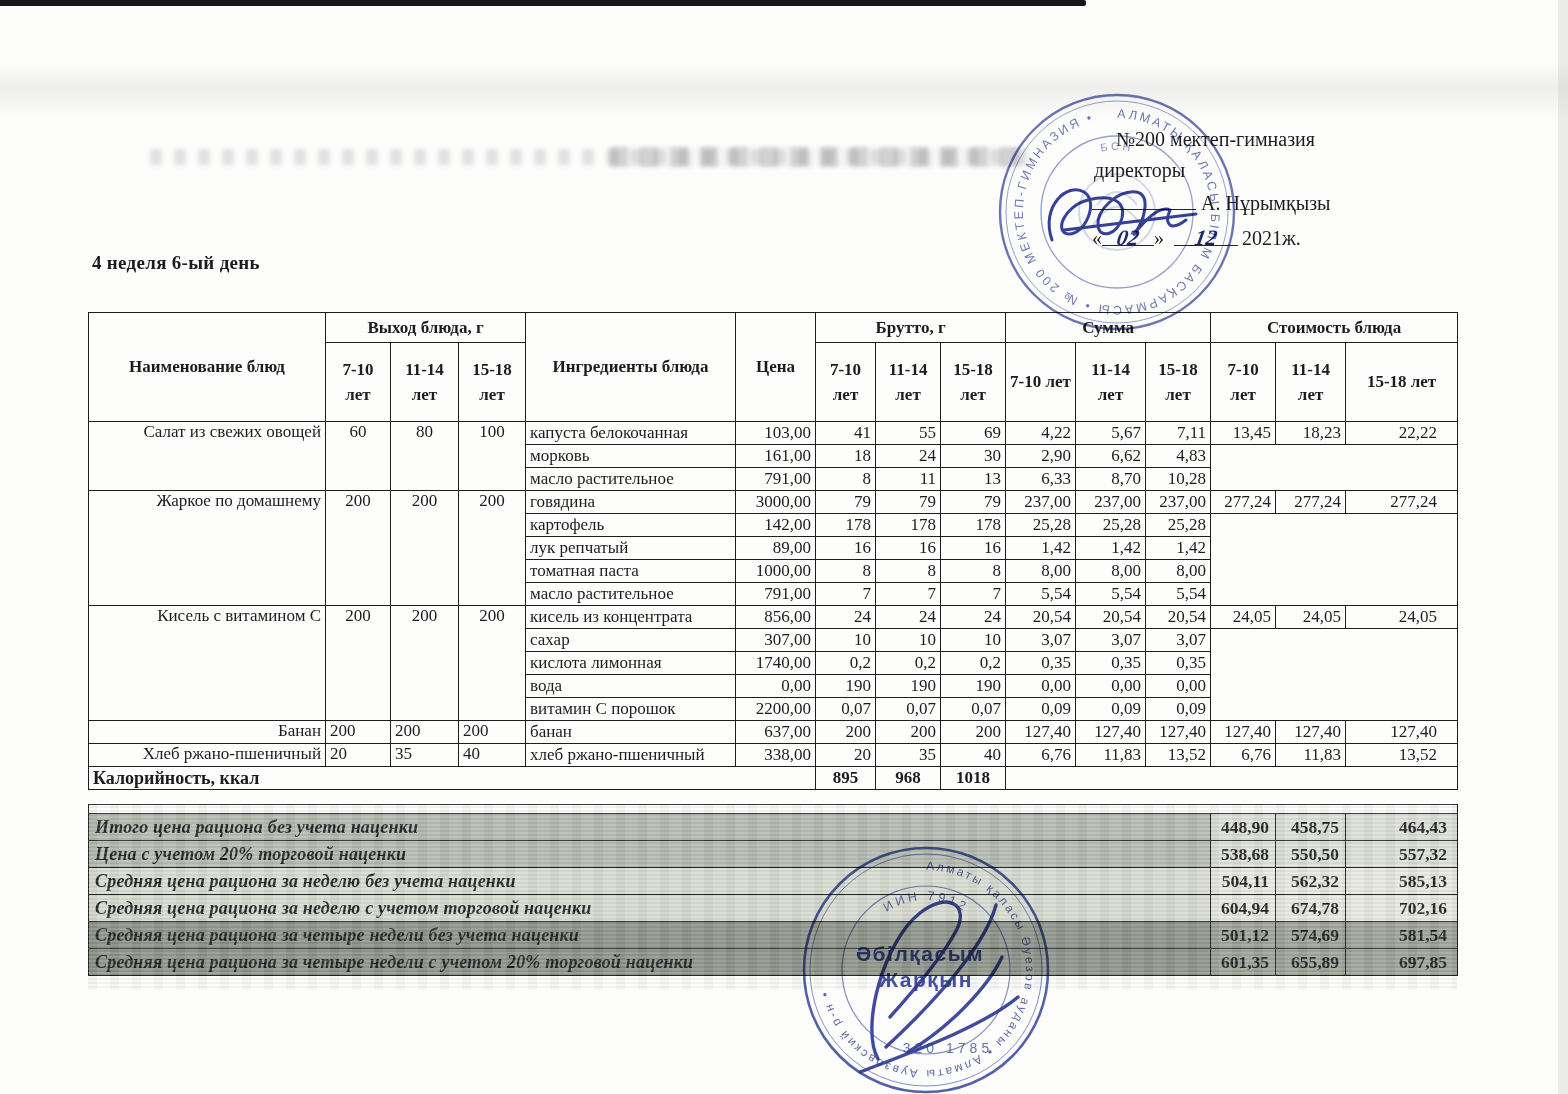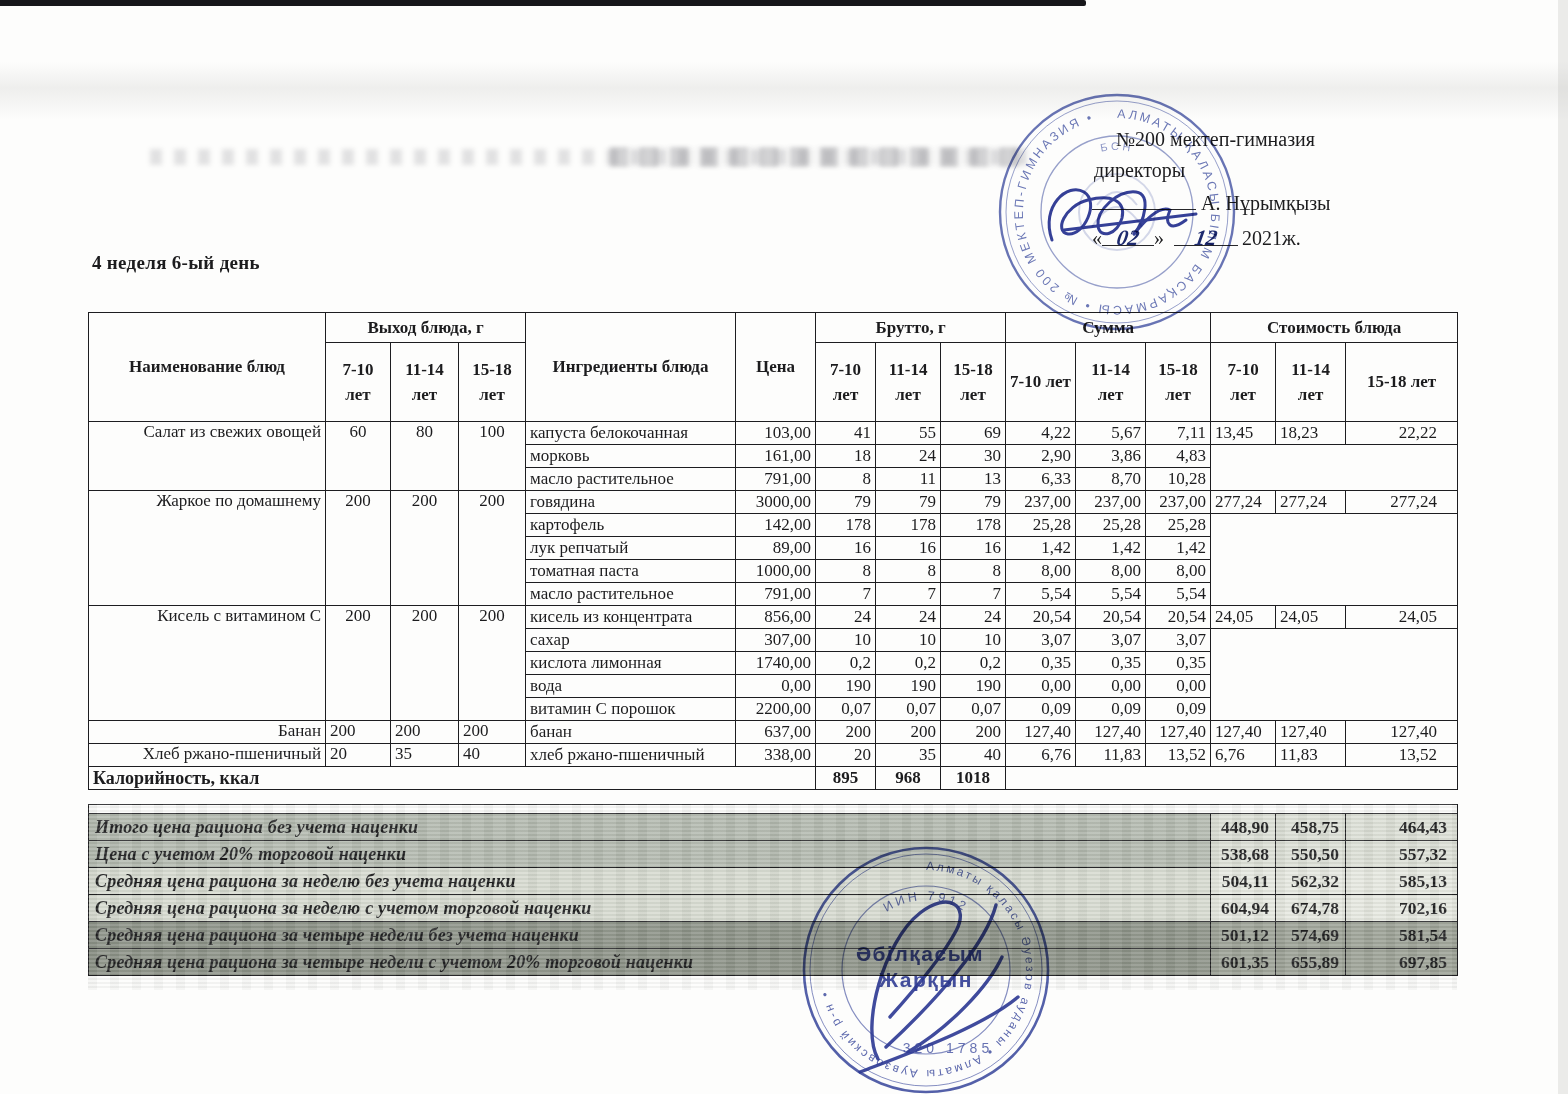--- a/index.html
+++ b/index.html
@@ -39,21 +39,21 @@
   .hgrp{height:30px;font-size:17px;}
   .hsub th{height:78px;white-space:normal;line-height:1.5;}
   .menu tbody tr{height:23px;}
   tr.rtall{height:34px;}
   tr.rcal{height:27px;}
   td.name{text-align:right;vertical-align:top;}
   td.out{text-align:center;vertical-align:top;}
   td.outl{text-align:left;vertical-align:top;}
   td.ing{text-align:left;}
   td.pr,td.num{text-align:right;}
-  td.c1{text-align:left;}
+  td.c1{text-align:right;}
   td.c3{text-align:right;padding-right:20px;}
   td.callab{font-weight:bold;font-size:18px;text-align:left;}
   td.calval{font-weight:bold;text-align:center;}
 
   
   .summary{position:absolute;left:88px;top:804px;width:1369px;}
   .summary td{border:1.6px solid #1d1d20;padding:0 6px;overflow:hidden;white-space:nowrap;}
   .summary tr{height:27px;}
   tr.thin{height:9px;}
   td.slabel{font-size:18px;font-weight:bold;font-style:italic;text-align:left;letter-spacing:.2px;}
@@ -163,21 +163,21 @@
         <td class="c1">18,23</td>
         <td class="c3">22,22</td>
       </tr>
       <tr>
         <td class="ing">морковь</td>
         <td class="pr">161,00</td>
         <td class="num">18</td>
         <td class="num">24</td>
         <td class="num">30</td>
         <td class="num">2,90</td>
-        <td class="num">3,86</td>
+        <td class="num">6,62</td>
         <td class="num">4,83</td>
         <td rowspan="2" colspan="3"></td>
       </tr>
       <tr>
         <td class="ing">масло растительное</td>
         <td class="pr">791,00</td>
         <td class="num">8</td>
         <td class="num">11</td>
         <td class="num">13</td>
         <td class="num">6,33</td>

